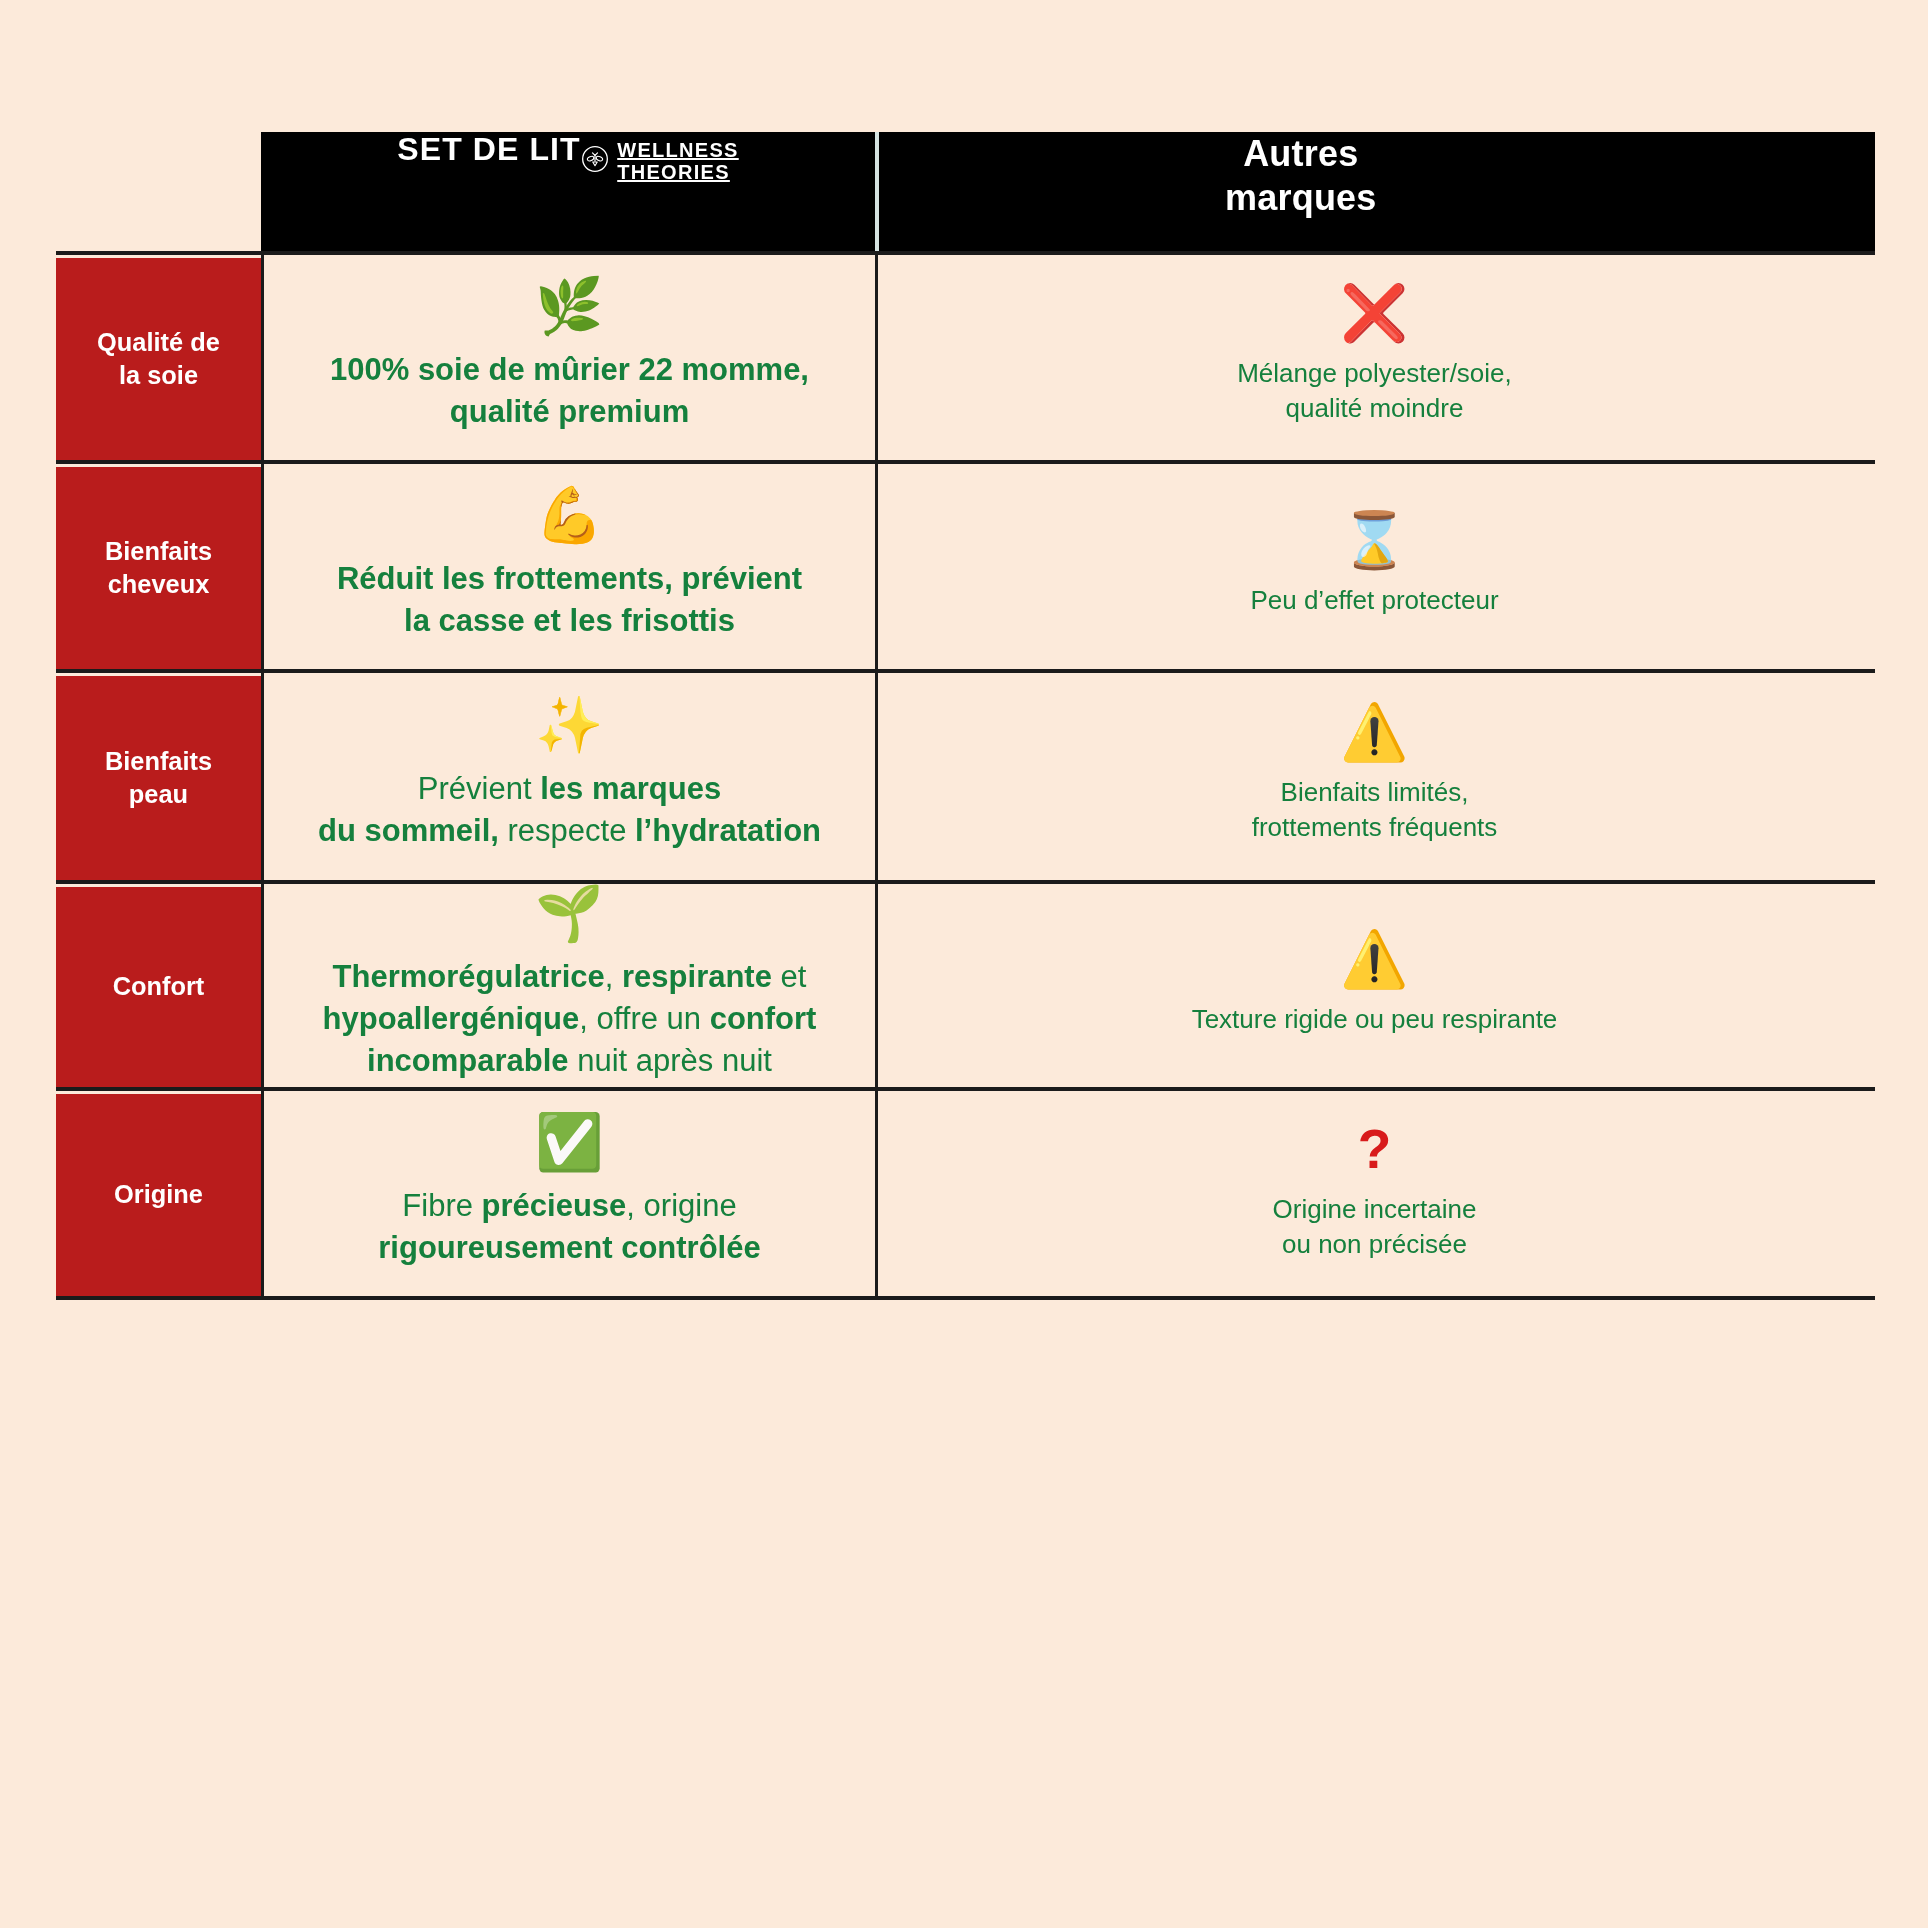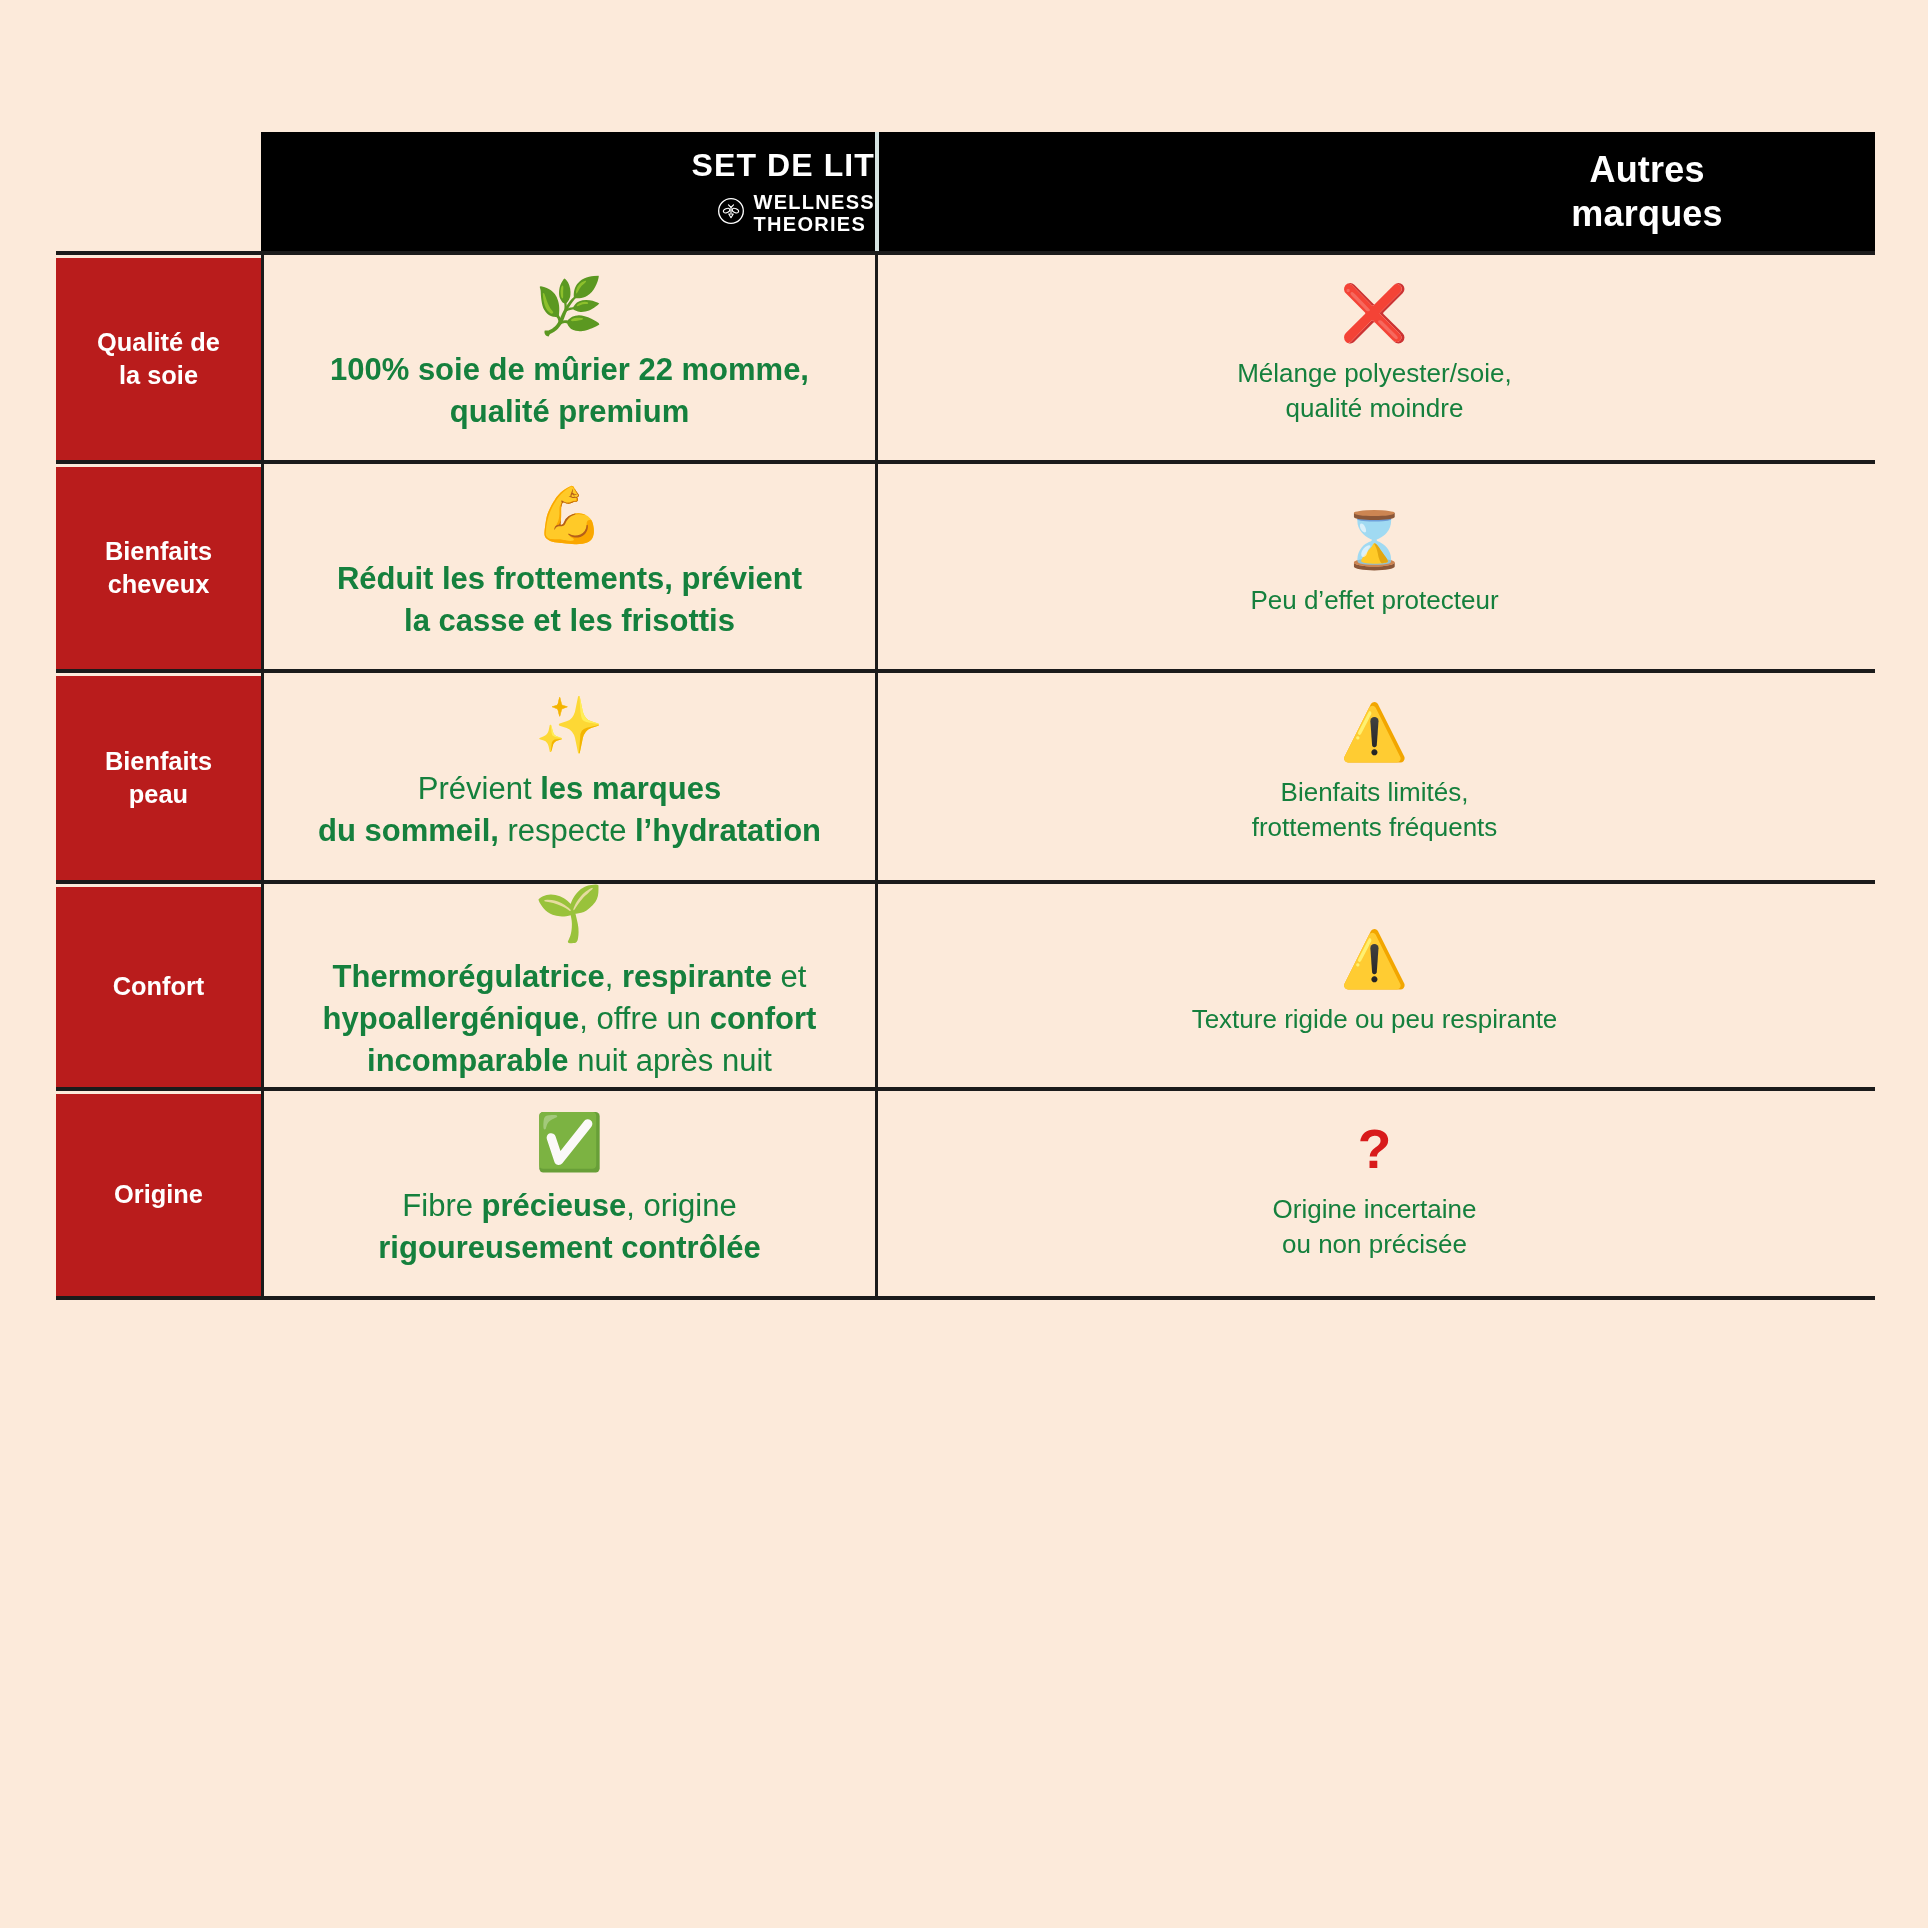--- a/index.html
+++ b/index.html
@@ -34,22 +34,22 @@
     display: flex;
     margin-left: 205px;          
     width: 1614px;
     height: 119px;
     background: #000000;
   }
   .thead .hcell {
     background: #000;
     color: #ffffff;
     display: flex;
-    flex-direction: column;
-    align-items: flex-end;
+    flex-direction: row;
+    align-items: flex-start;
     justify-content: center;
     text-align: center;
   }
   .hcell.product { width: 614px; }
   .hcell.divider {
     width: 3.8px;
     background: #d6e4e2;
     align-self: stretch;
   }
   .hcell.other { width: 844px; }
@@ -65,20 +65,21 @@
     letter-spacing: 0.2px;
     line-height: 1.22;
     white-space: pre-line;
   }
   .brand {
     display: flex;
     align-items: center;
     justify-content: center;
     gap: 8.5px;
     margin-top: 6.6px;
+    text-decoration: underline;
   }
   .brand-mark { flex: 0 0 auto; display:block; }
   .brand-name {
     font-size: 20px;
     font-weight: 700;
     letter-spacing: 1.3px;
     line-height: 1.1;
     text-align: left;
     white-space: pre-line;
   }

